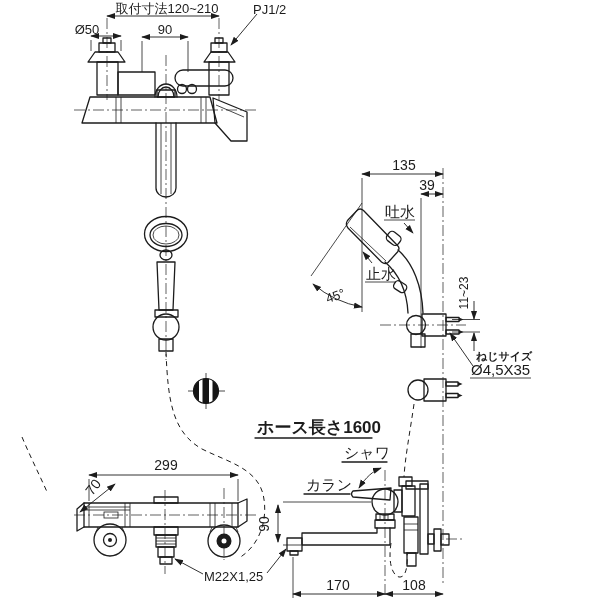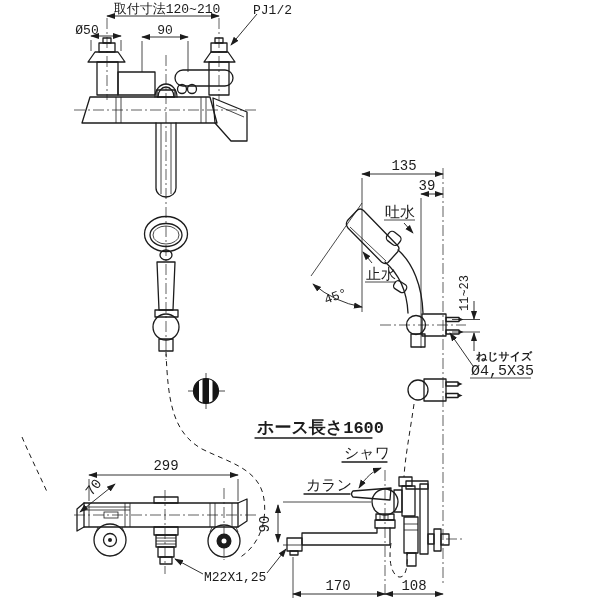--- a/index.html
+++ b/index.html
@@ -1,17 +1,17 @@
 <!DOCTYPE html>
 <html><head>
 <meta charset="utf-8">
 <style>
   html,body{margin:0;padding:0;background:#fff;}
   #stage{position:relative;width:600px;height:600px;background:#fff;overflow:hidden;
-         font-family:Liberation Mono, monospace;}
+         font-family:Liberation Sans, sans-serif;}
   svg{position:absolute;left:0;top:0;}
   svg text{fill:#1c1c1c;}
   .t13{font-size:13px;}
   .t14{font-size:14px;}
   .t12{font-size:12px;}
   .t15{font-size:15px;}
   .t17{font-size:17px;font-weight:bold;}
   .t11{font-size:11px;font-weight:bold;}
   .mid{text-anchor:middle;}
   .outline{fill:none;stroke:#1c1c1c;stroke-width:1.3;stroke-linejoin:round;stroke-linecap:round;}

